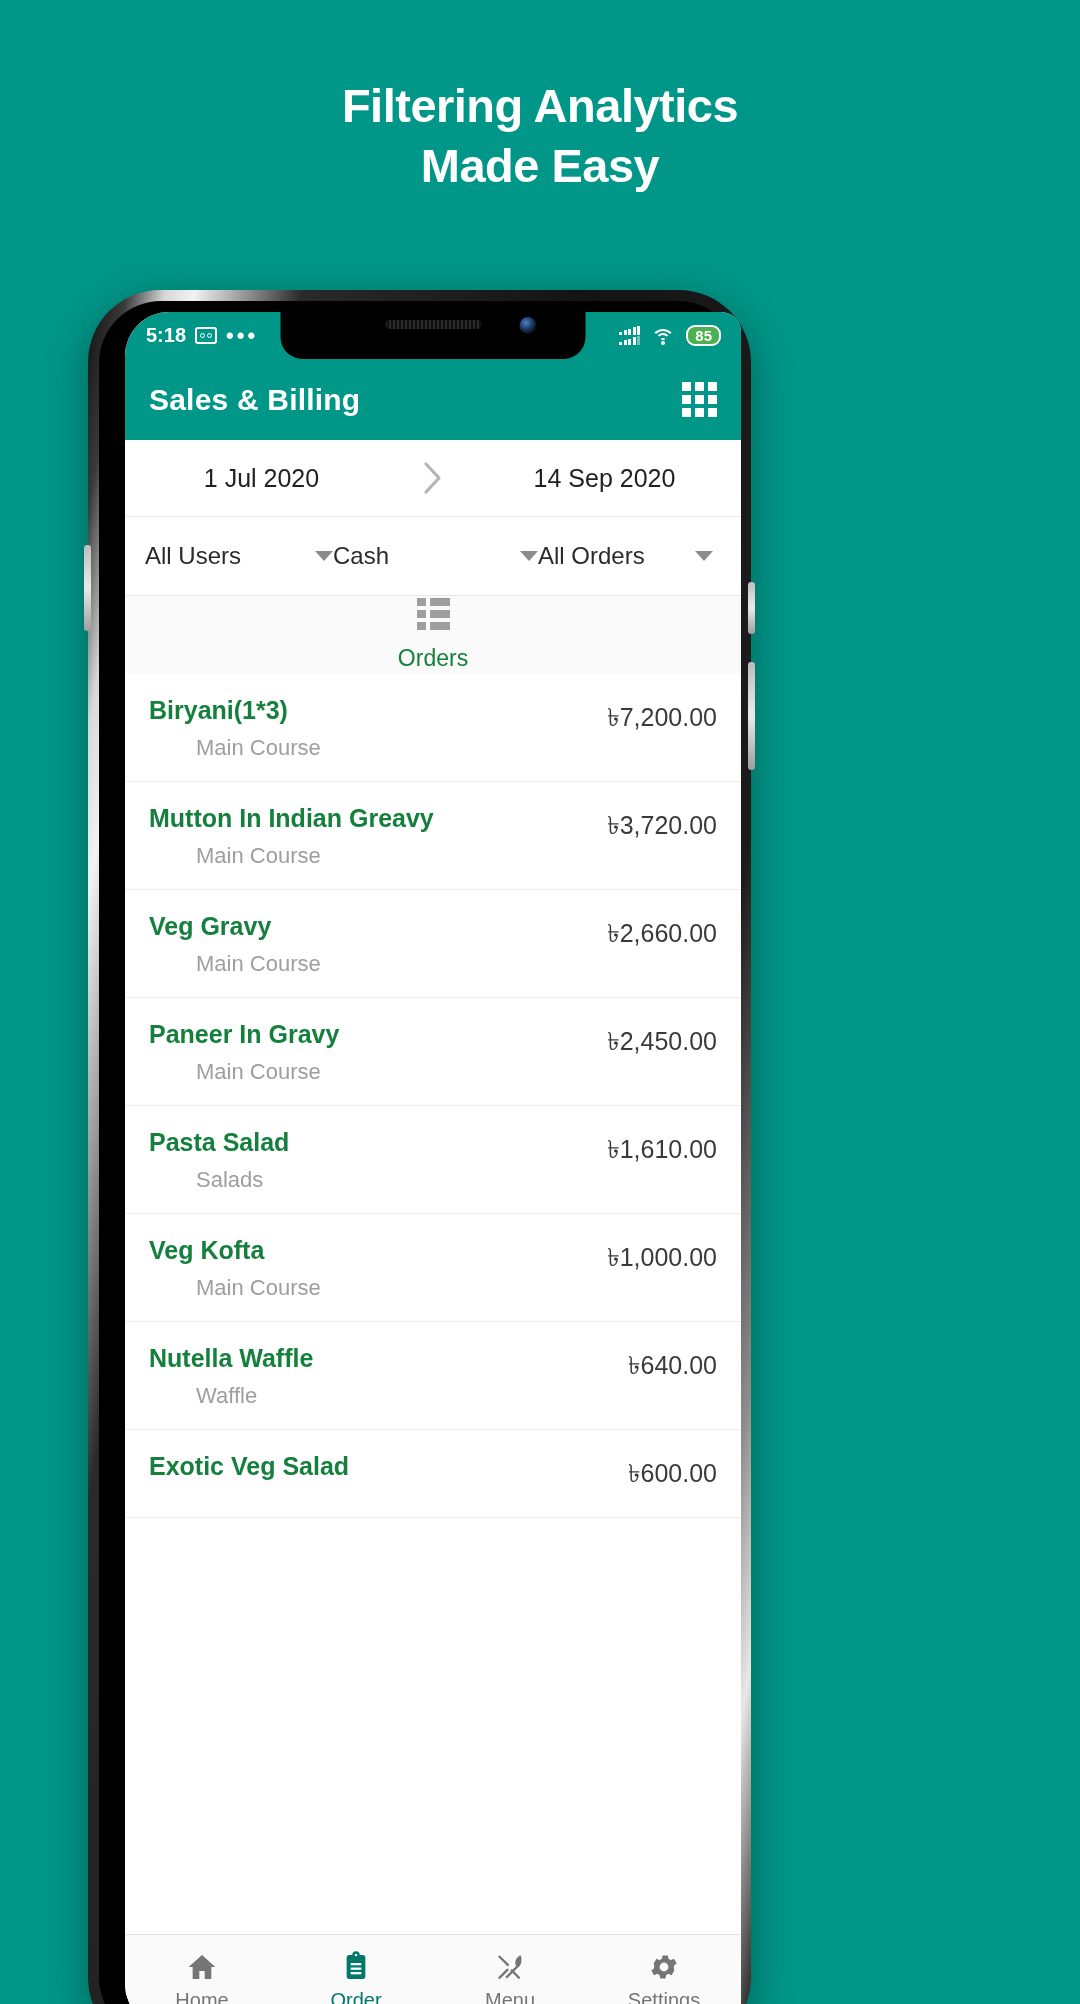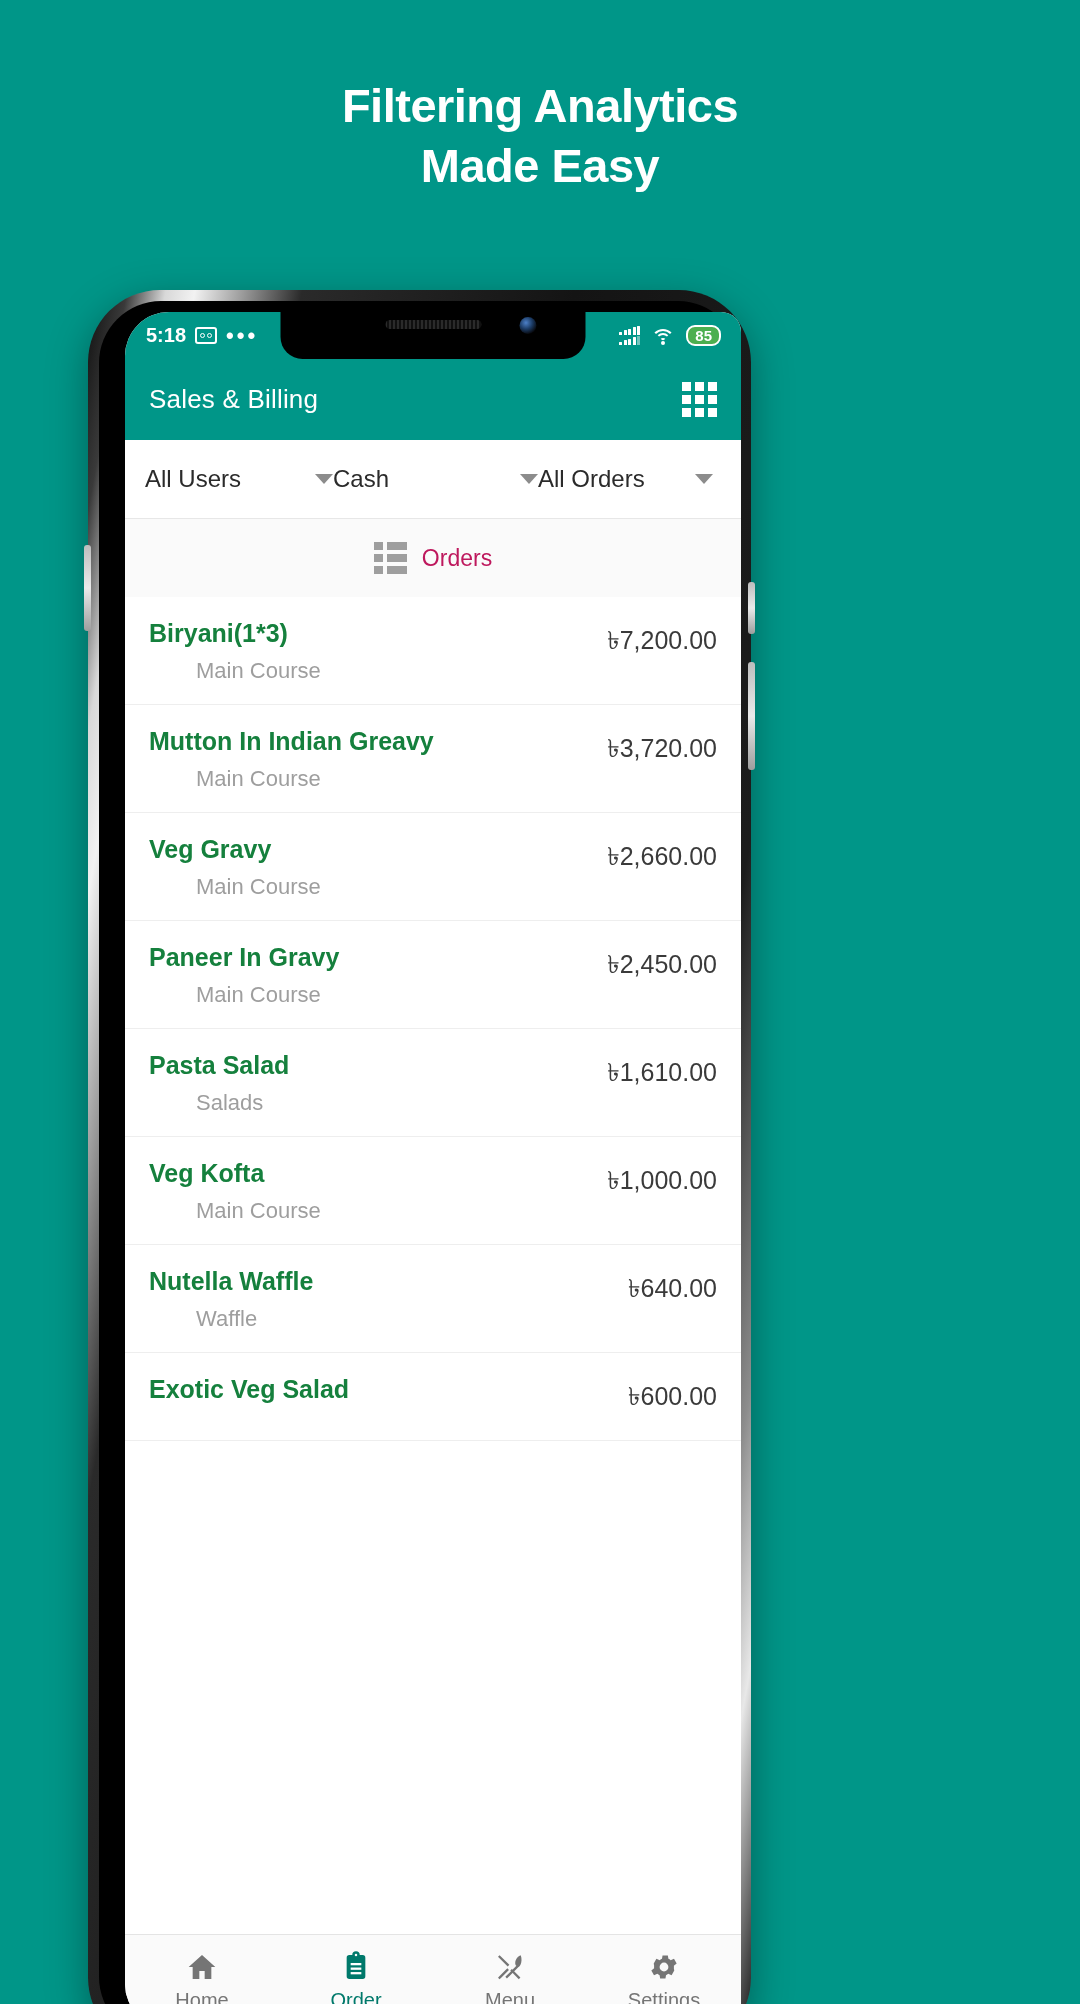--- a/index.html
+++ b/index.html
@@ -101,21 +101,21 @@
     position:absolute; top:0; left:50%; transform:translateX(-50%);
     width:305px; height:47px; background:#000;
     border-bottom-left-radius:22px; border-bottom-right-radius:22px;
   }
 
   
   .appbar {
     height:81px; background:#009688; display:flex; align-items:center;
     padding:0 24px 0 24px;
   }
-  .appbar-title { color:#fff; font-size:26px; font-weight:normal; letter-spacing:.2px; }
+  .appbar-title { color:#fff; font-size:30px; font-weight:bold; letter-spacing:.2px; }
   .grid-icon {
     margin-left:auto; display:grid; grid-template-columns:repeat(3,9px);
     grid-gap:4px; cursor:pointer;
   }
   .grid-icon i { width:9px; height:9px; background:#fff; display:block; }
 
   
   .date-row {
     height:77px; background:#fff; display:flex; align-items:center;
     border-bottom:1px solid #ececec;
@@ -145,21 +145,21 @@
     margin-left:10px;
   }
 
   
   .tabs { height:78px; background:#fafafa; display:flex; }
   .tab {
     flex:1; display:flex; align-items:center; justify-content:center;
     gap:15px; font-size:23px; cursor:pointer; position:relative;
   }
   .tab.active { color:#009688; }
-  .tab.inactive { color:#be185d; }
+  .tab.inactive { color:#15803d;flex-direction:column; }
   .tab.active::after {
     content:""; position:absolute; left:0; right:0; bottom:0;
     height:4px; background:#009688;
   }
   .bulb { position:relative; width:26px; height:30px; }
   .bulb .glass {
     position:absolute; left:6px; top:4px; width:15px; height:20px;
     background:#009688; border-radius:50% 50% 50% 50%/60% 60% 40% 40%;
   }
   .bulb .cap { position:absolute; left:10px; top:0; width:7px; height:7px; background:#009688; border-radius:2px; }
@@ -261,20 +261,29 @@
           <i></i>
           <i></i>
           <i></i>
           <i></i>
           <i></i>
           <i></i>
           <i></i>
       </span>
     </div>
 
+    <div class="date-row">
+      <span class="date-cell">1 Jul 2020</span>
+      <span class="date-arrow">
+        <svg width="22" height="34" viewBox="0 0 22 34">
+            <path d="M4 3 L17 17 L4 31" fill="none" stroke="#b5b5b5" stroke-width="3.2" stroke-linecap="round" stroke-linejoin="round"></path>
+          </svg>
+      </span>
+      <span class="date-cell">14 Sep 2020</span>
+    </div>
 
     <div class="filter-row">
       <span class="filter f1">
         <span>All Users</span>
         <span class="caret"></span>
       </span>
       <span class="filter f2">
         <span>Cash</span>
         <span class="caret"></span>
       </span>

